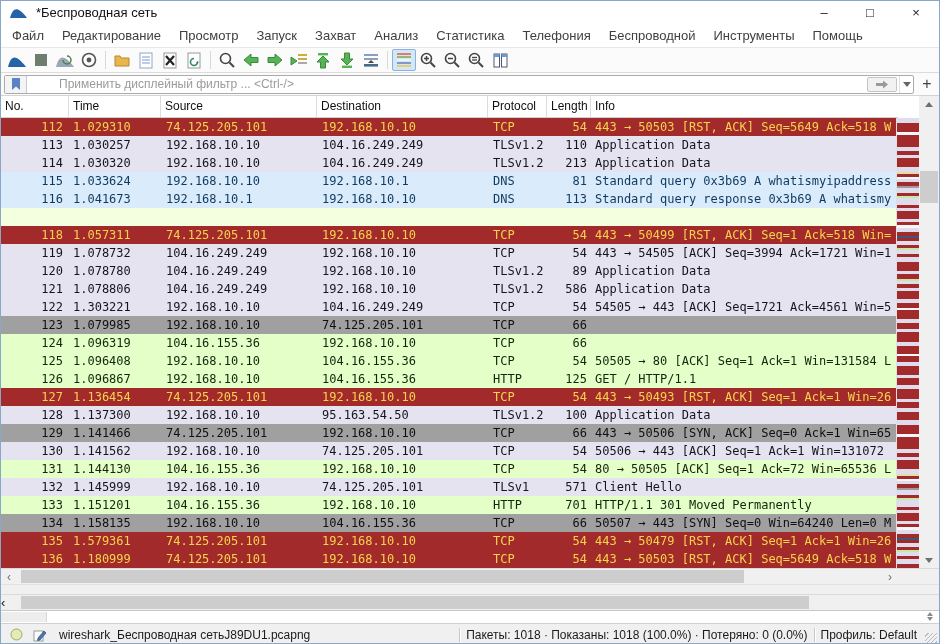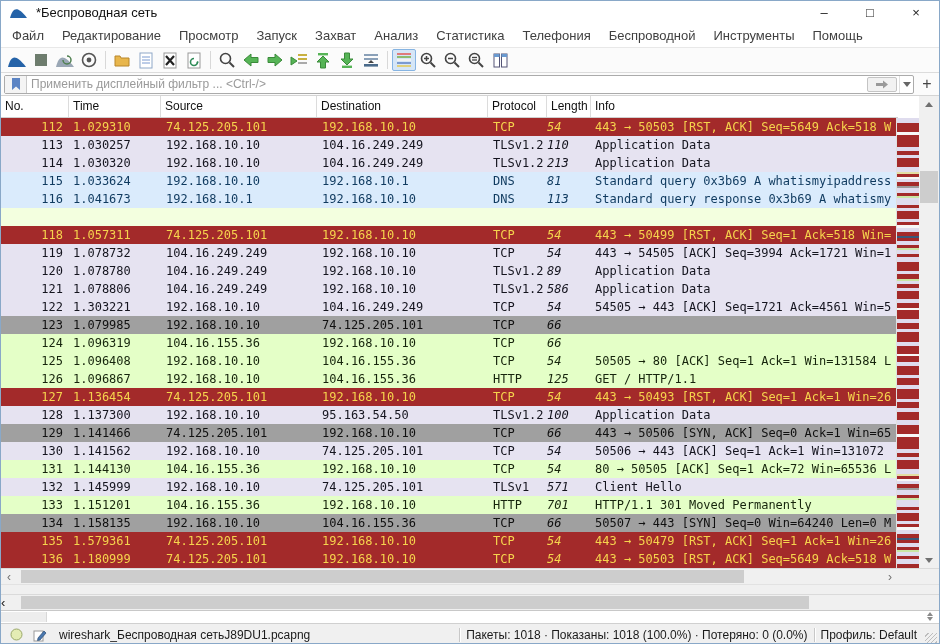--- a/index.html
+++ b/index.html
@@ -28,21 +28,21 @@
   .tool.selected { background:#D5E6F7; border:1px solid #86B4E2; }
   .tsep { width:1px; height:18px; background:#D8D8D8; margin:0 4px; }
   
   .filterbar { height:23px; background:#FBFBFB; border-bottom:1px solid #D4D4D4; display:flex;
                align-items:center; padding:1px 3px; flex:0 0 auto; }
   .filterbox { flex:1; height:19px; background:#fff; border:1px solid #ABABAB; border-radius:2px;
                display:flex; align-items:center; }
   .bmkbox { width:22px; height:17px; border-right:1px solid #C9C9C9; background:#F4F4F4;
             display:flex; align-items:center; justify-content:center; }
   .filterbox input { flex:1; border:none; outline:none; height:15px; font-size:12px;
-                     font-family:"Liberation Sans",sans-serif; color:#333; padding-left:4px; background:transparent; }
+                     font-family:"Liberation Sans",sans-serif; color:#333; padding-left:4px; background:transparent;margin-left:28px; }
   .filterbox input::placeholder { color:#9A9A9A; }
   .applybtn { width:30px; height:15px; border:1px solid #C4C4C4; border-radius:2px; background:#F2F2F2;
               margin-right:2px; display:flex; align-items:center; justify-content:center; }
   .caretbtn { width:14px; height:17px; display:flex; align-items:center; justify-content:center; border-left:1px solid #E0E0E0; }
   .caret { width:0; height:0; border-left:4px solid transparent; border-right:4px solid transparent; border-top:5px solid #666; }
   .plusbtn { width:18px; height:19px; margin-left:4px; display:flex; align-items:center; justify-content:center;
              font-size:16px; color:#444; }
   
   .packetarea { position:relative; flex:0 0 auto; height:472px; background:#fff; }
   .plheader { position:absolute; left:0; top:0; width:897px; height:22px; background:#fff;
@@ -51,21 +51,21 @@
                    overflow:hidden; white-space:nowrap; }
   .rows { position:absolute; left:0; top:22px; width:897px; height:450px; overflow:hidden;
           font-family:"DejaVu Sans Mono", monospace; font-size:12px; }
   .prow { display:flex; height:18px; line-height:18px; white-space:pre; overflow:hidden; }
   .prow span { display:block; overflow:hidden; }
   .c-no   { width:68px;  text-align:right; padding-right:6px; }
   .c-time { width:92px;  padding-left:4px; }
   .c-src  { width:156px; padding-left:5px; }
   .c-dst  { width:171px; padding-left:5px; }
   .c-proto{ width:59px;  padding-left:5px; }
-  .c-len  { width:44px;  padding-right:4px;font-style:italic; }
+  .c-len  { width:44px;  text-align:right; padding-right:4px; }
   .c-info { flex:1; padding-left:4px; }
   .h-no{width:68px}.h-time{width:92px}.h-src{width:156px}.h-dst{width:171px}.h-proto{width:59px}.h-len{width:44px}.h-info{flex:1;border-right:none!important}
   .row-bad  { background:#A32A2A; color:#F6D44D; }
   .row-tcp  { background:#E6E3F1; color:#14141E; }
   .row-udp  { background:#DAEBFC; color:#0F3A5F; }
   .row-http { background:#E4FFC7; color:#16250C; }
   .row-httpp{ background:#F3FFDF; color:#16250C;flex-direction:column; }
   .row-gray { background:#A0A0A0; color:#101010; }
   
   .minimap { position:absolute; right:20px; top:22px; width:23px; height:450px; background:#F4F2FA;

